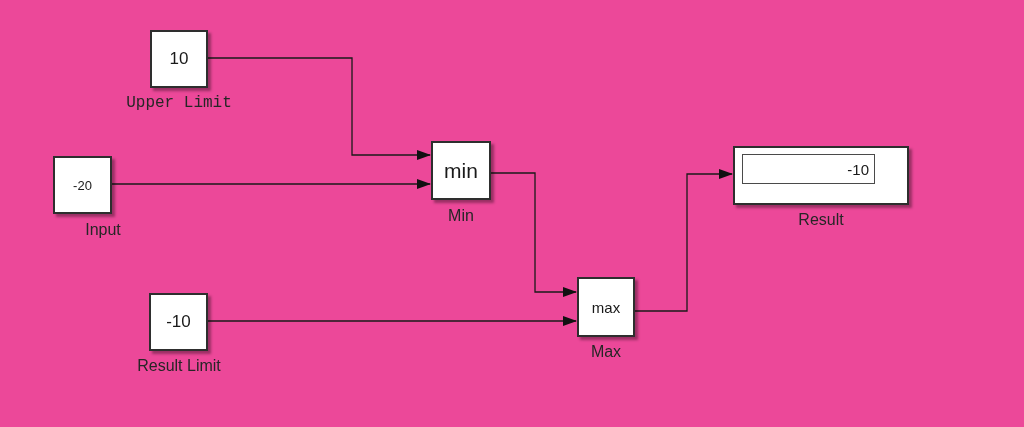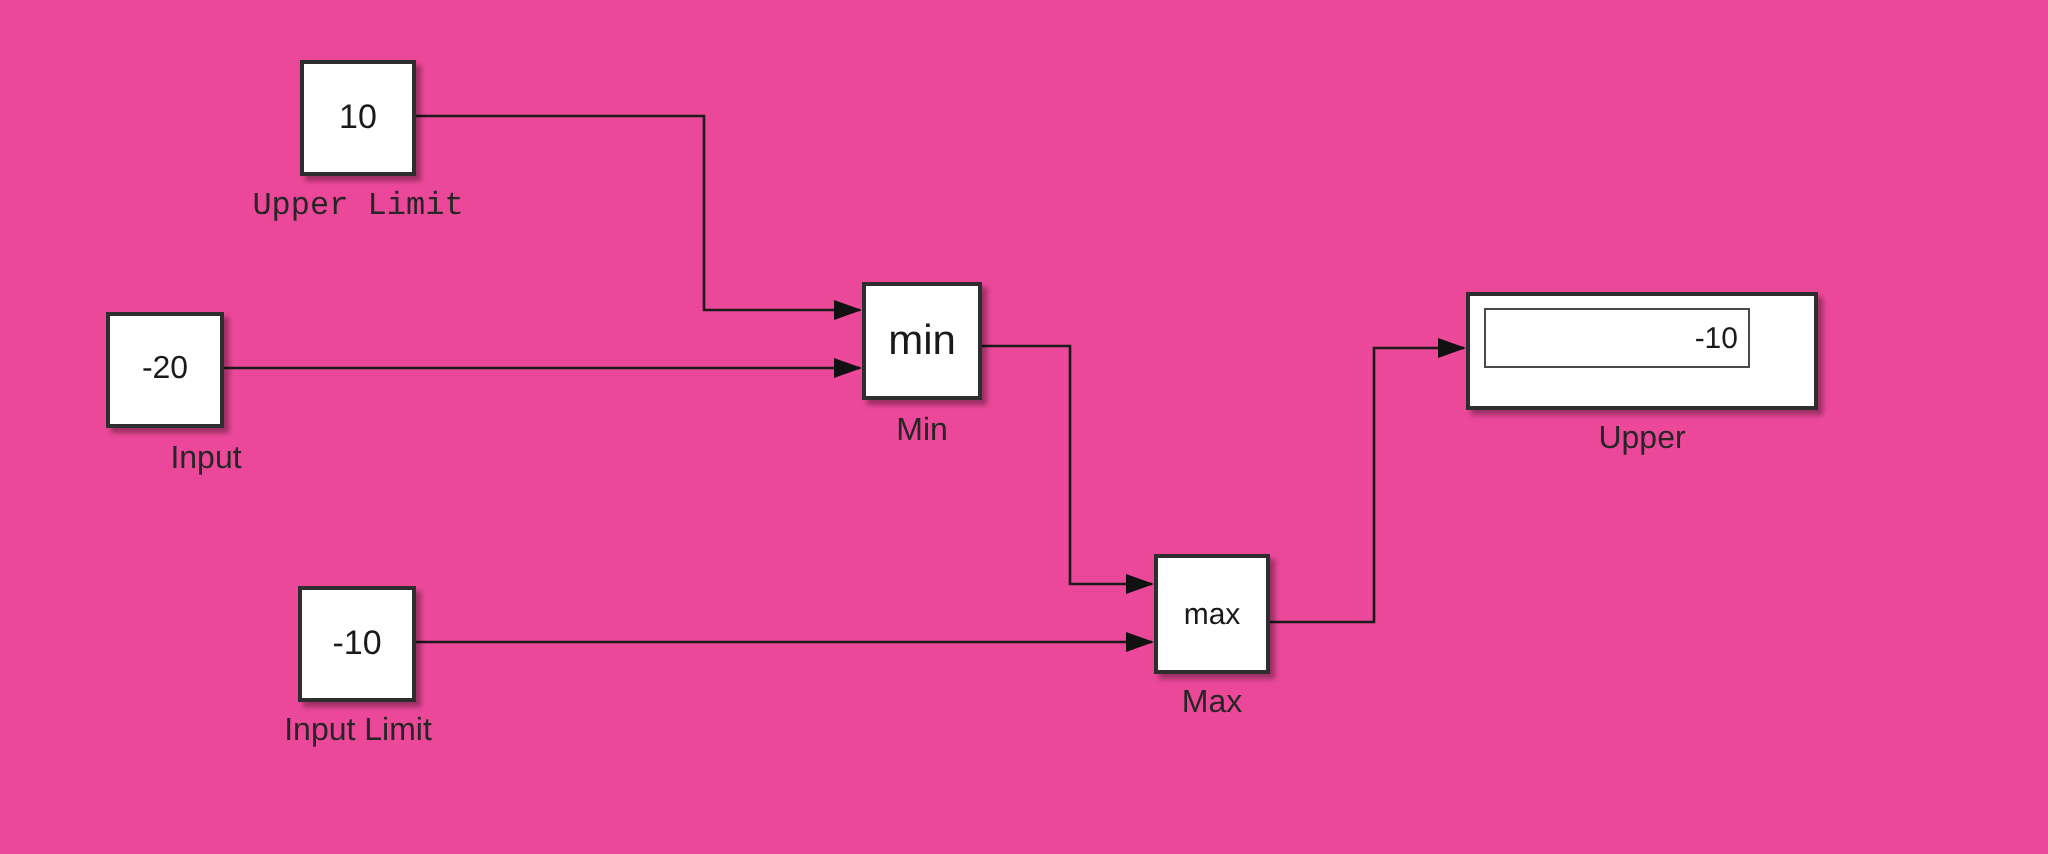--- a/index.html
+++ b/index.html
@@ -30,21 +30,21 @@
     box-sizing: border-box;
     background: #ffffff;
     border: 2px solid #2e2e2e;
     box-shadow: 2.5px 2.5px 2.5px rgba(0,0,0,0.35);
     display: flex;
     align-items: center;
     justify-content: center;
     color: #1a1a1a;
   }
   .block-upper-limit   { left: 150px; top: 30px;  width: 58px;  height: 58px; font-size: 17px; }
-  .block-input         { left: 53px;  top: 156px; width: 59px;  height: 58px; font-size: 16px; }
+  .block-input         { left: 53px;  top: 156px; width: 59px;  height: 58px; font-size: 13px; }
   .block-lower-limit   { left: 149px; top: 293px; width: 59px;  height: 58px; font-size: 17px; }
   .block-min           { left: 431px; top: 141px; width: 60px;  height: 59px; font-size: 21px; }
   .block-max           { left: 577px; top: 277px; width: 58px;  height: 60px; font-size: 15px; }
   .block-result        { left: 733px; top: 146px; width: 176px; height: 59px; }
   .display-readout {
     position: absolute;
     left: 7px;
     top: 6px;
     width: 133px;
     height: 30px;
@@ -96,32 +96,32 @@
   <div class="block-label label-upper-limit">Upper Limit</div>
 
   <div class="block block-input">
     <span>-20</span>
   </div>
   <div class="block-label label-input">Input</div>
 
   <div class="block block-lower-limit">
     <span>-10</span>
   </div>
-  <div class="block-label label-lower-limit">Input Limit</div>
+  <div class="block-label label-lower-limit">Result Limit</div>
 
   <div class="block block-min">
     <span>min</span>
   </div>
   <div class="block-label label-min">Min</div>
 
   <div class="block block-max">
     <span>max</span>
   </div>
   <div class="block-label label-max">Max</div>
 
   <div class="block block-result">
     <div class="display-readout">
       <span>-10</span>
     </div>
   </div>
-  <div class="block-label label-result">Upper</div>
+  <div class="block-label label-result">Result</div>
 
 </div>
 
 </body></html>

